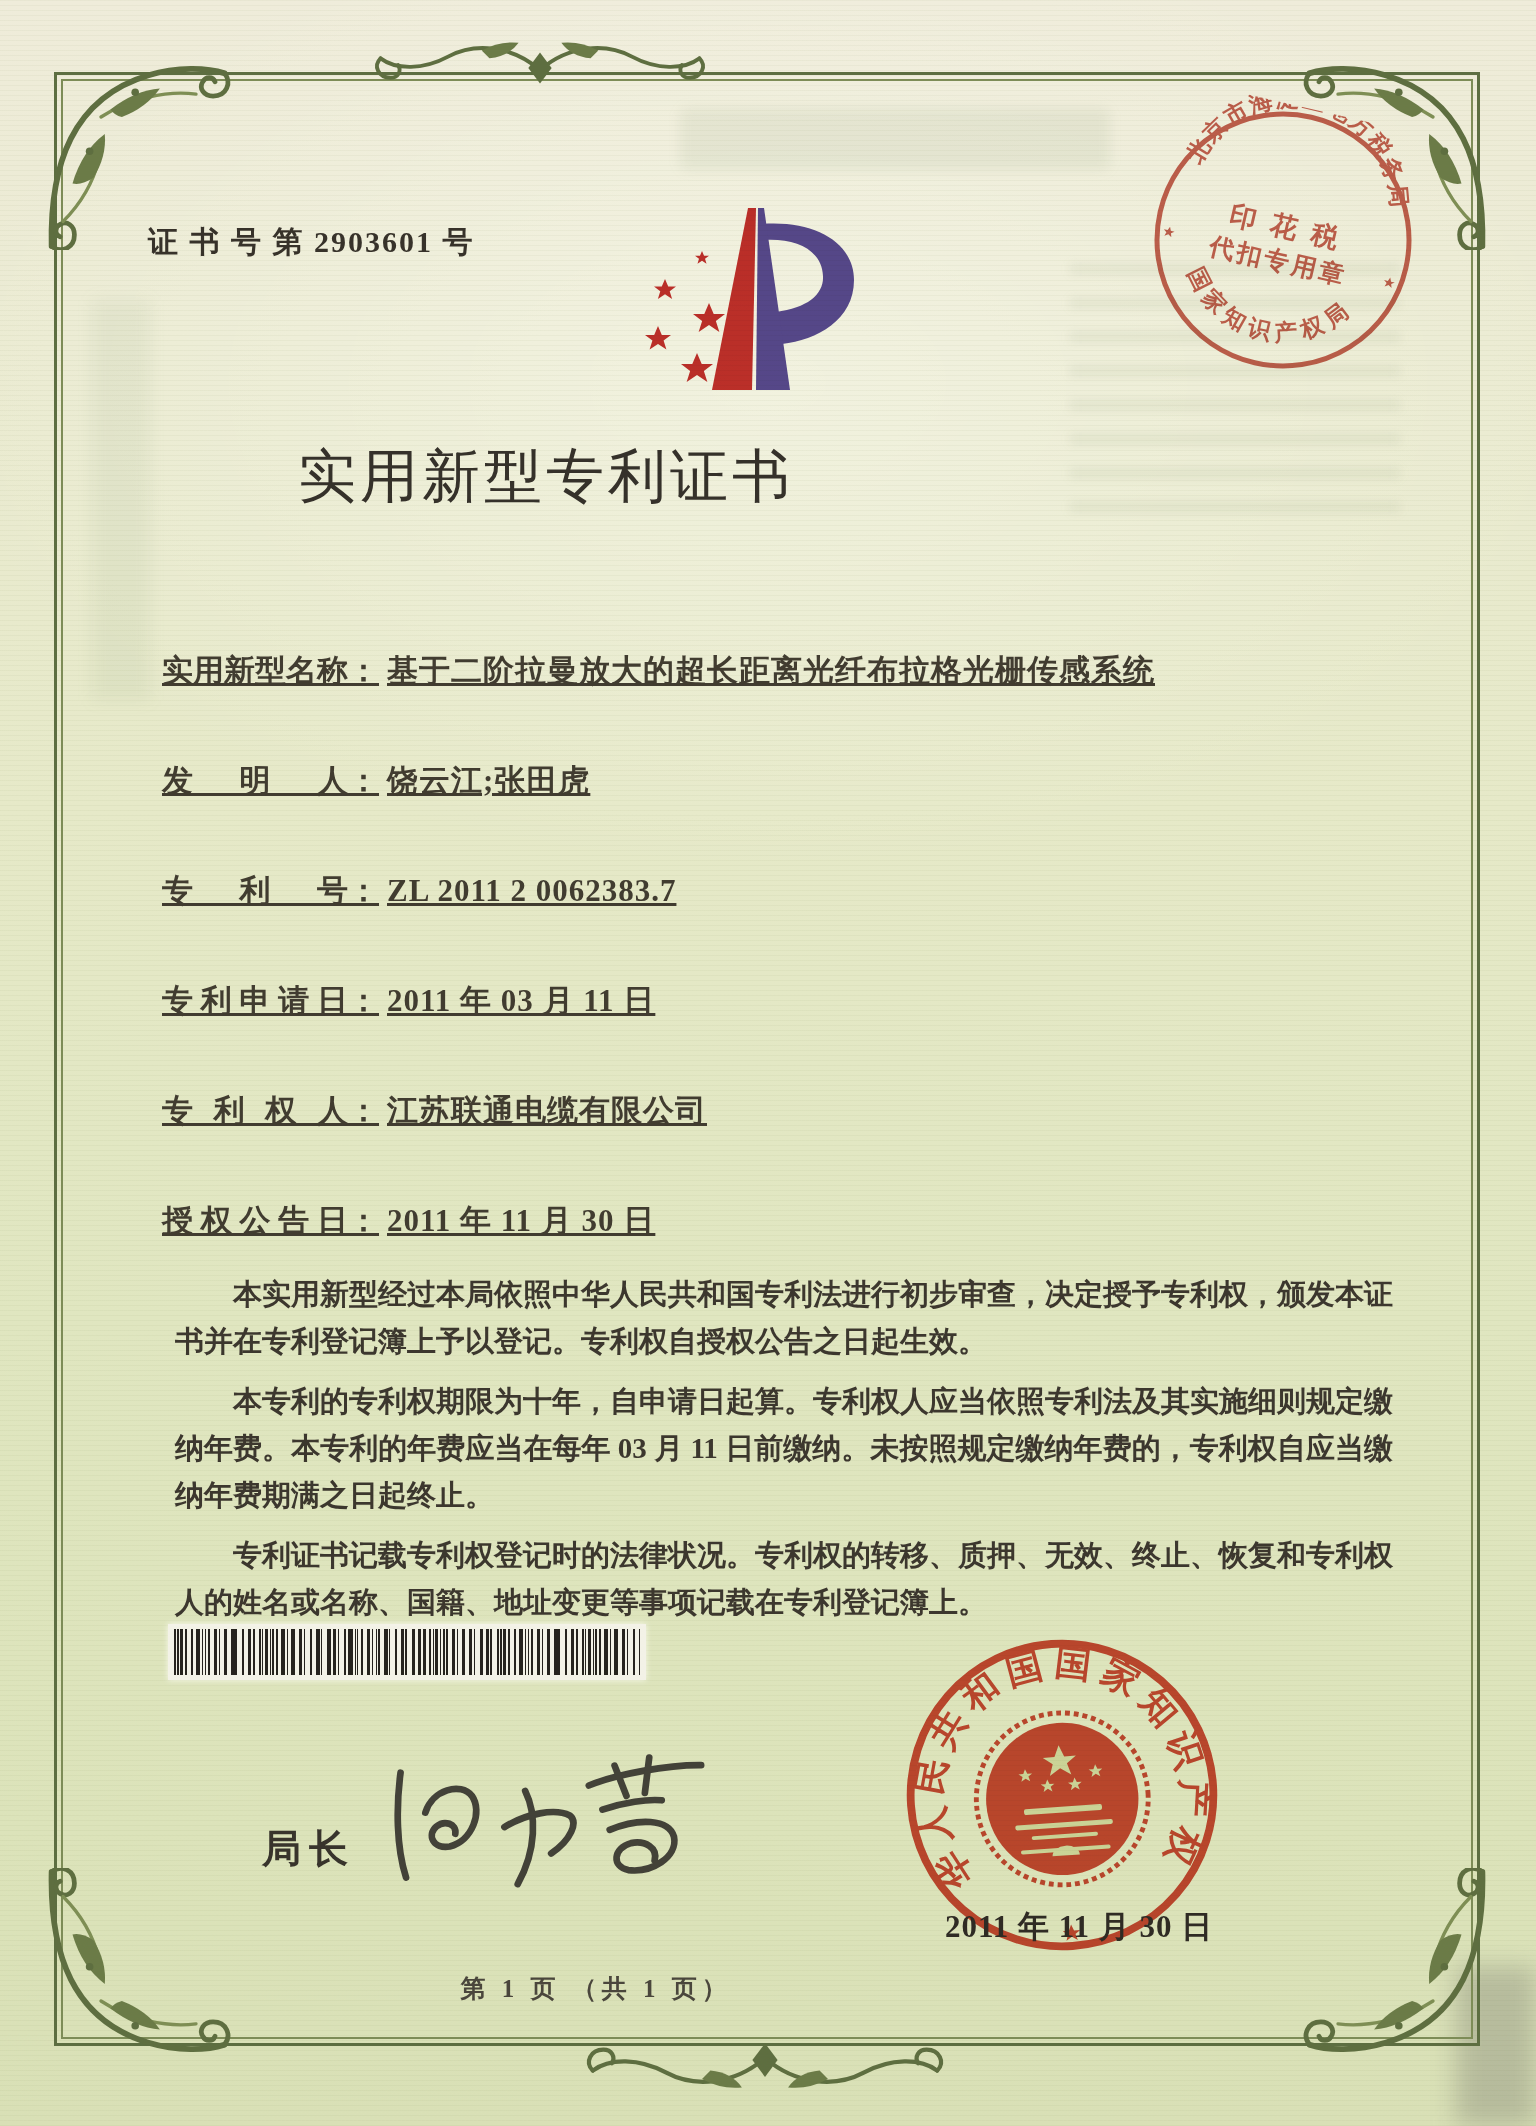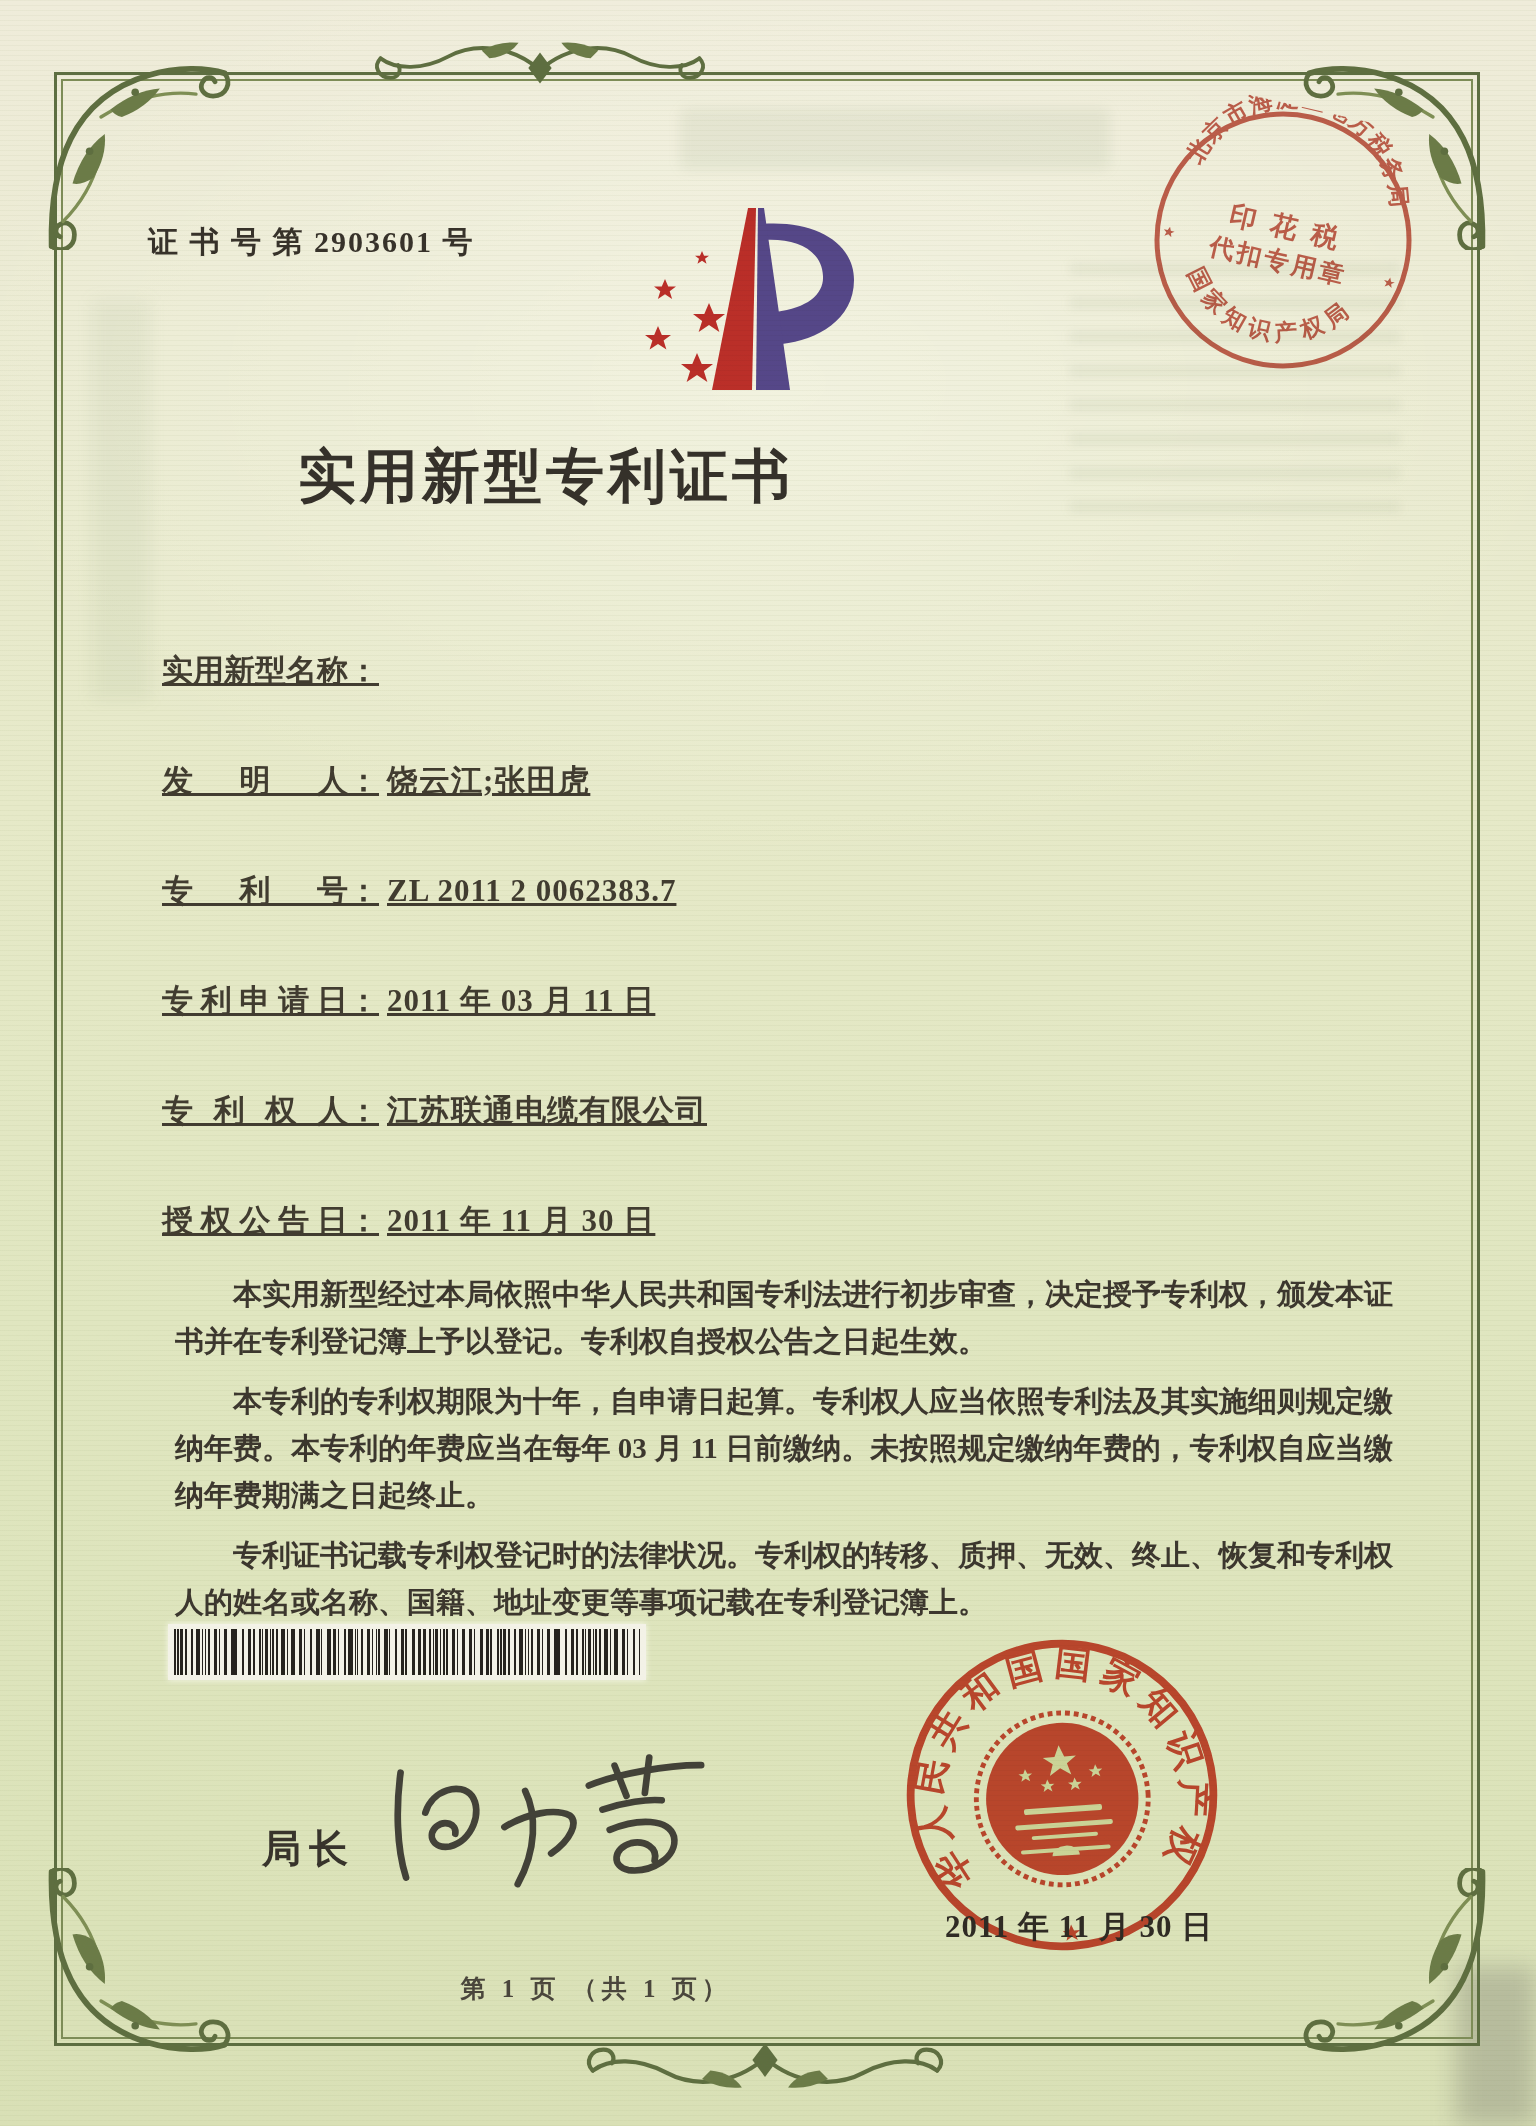--- a/index.html
+++ b/index.html
@@ -28,21 +28,21 @@
   .g2 { left:1070px; top:262px; width:330px; height:250px;
         background:repeating-linear-gradient(0deg, rgba(120,140,100,0.10) 0 10px, rgba(0,0,0,0) 10px 34px); filter:blur(5px); }
   .g3 { left:92px; top:300px; width:58px; height:400px; background:rgba(120,140,100,0.08); filter:blur(8px); }
   .g4 { right:0; bottom:0; width:80px; height:160px; background:rgba(95,95,88,0.28); filter:blur(12px); }
 
   .cert-no { position:absolute; left:148px; top:222px; font-size:30px; font-weight:700;
              letter-spacing:2px; color:#37322a; }
   .logo { position:absolute; left:612px; top:172px; width:268px; height:218px; mix-blend-mode:multiply; }
   .tax-stamp { position:absolute; left:1149px; top:106px; width:268px; height:268px;
                transform:rotate(13deg); opacity:0.88; mix-blend-mode:multiply; z-index:5; }
-  .title { position:absolute; left:298px; top:438px; margin:0; font-size:58px; font-weight:700;
+  .title { position:absolute; left:298px; top:438px; margin:0; font-size:58px; font-weight:400;
            letter-spacing:4px; color:#35312a; white-space:nowrap; }
 
   .fields { position:absolute; left:162px; top:650px; width:1250px; font-size:31px; font-weight:700; color:#413c30; }
   .fields .row { display:flex; height:110px; align-items:flex-start; line-height:42px;text-decoration:underline; }
   .fields .lbl { display:inline-block; width:186px; text-align:justify; text-align-last:justify; flex:0 0 auto; }
   .fields .colon { flex:0 0 auto; }
   .fields .val { padding-left:8px; letter-spacing:1px; }
 
   .body-text { position:absolute; left:162px; top:1258px; width:1244px;
                font-size:29px; font-weight:600; color:#3c372e; line-height:47px;
@@ -161,20 +161,21 @@
     <use href="#st" transform="translate(-113,18) scale(0.55)" fill="#c04e3e"></use>
     <use href="#st" transform="translate(113,18) scale(0.55)" fill="#c04e3e"></use>
   </svg>
 
   <h1 class="title">实用新型专利证书</h1>
 
   <div class="fields">
     <div class="row">
       <span class="lbl">实用新型名称</span>
         <span class="colon">：</span>
+      <span class="val">基于二阶拉曼放大的超长距离光纤布拉格光栅传感系统</span>
     </div>
     <div class="row">
       <span class="lbl">发明人</span>
         <span class="colon">：</span>
       <span class="val">饶云江;张田虎</span>
     </div>
     <div class="row">
       <span class="lbl">专利号</span>
         <span class="colon">：</span>
       <span class="val">ZL 2011 2 0062383.7</span>

